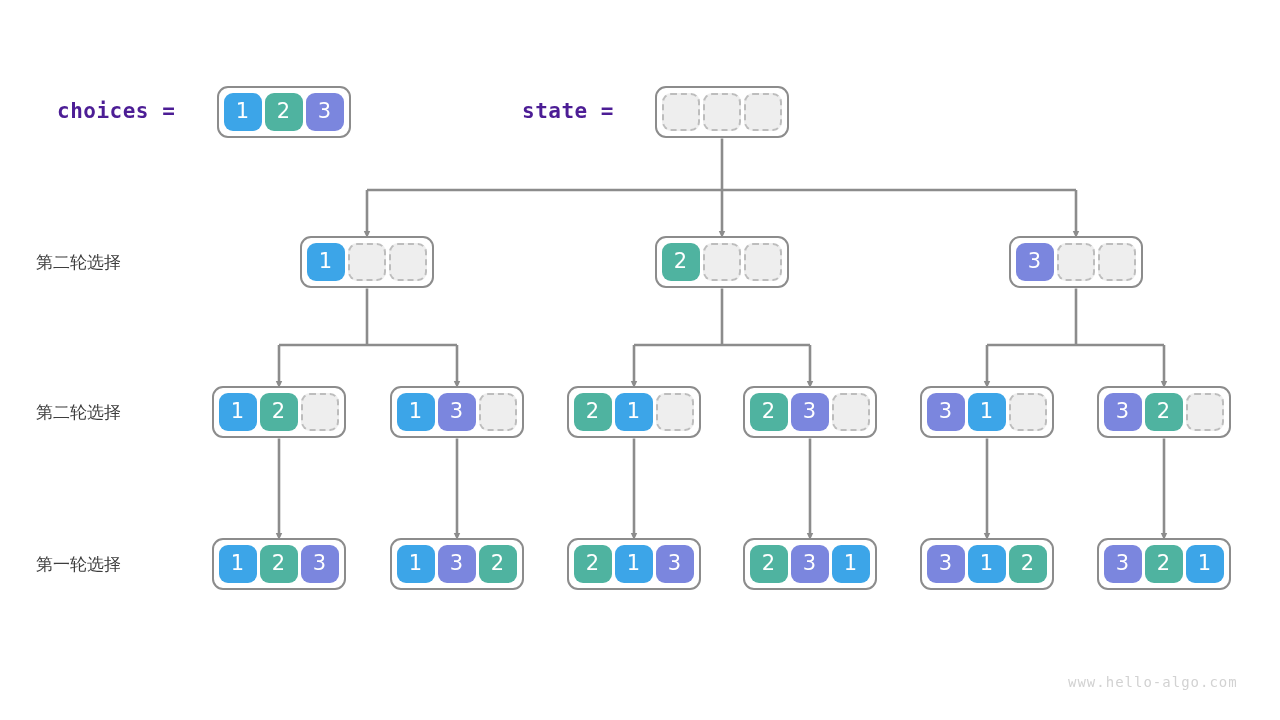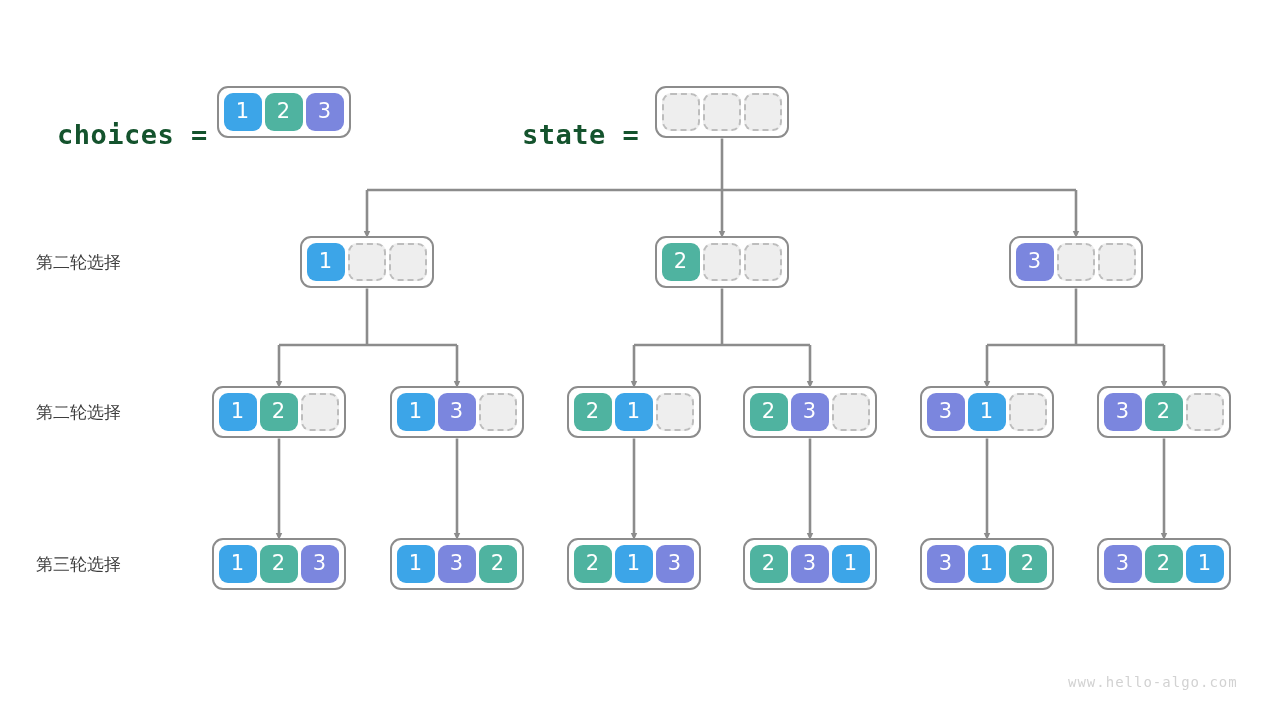--- a/index.html
+++ b/index.html
@@ -31,25 +31,24 @@
     height: 720px;
     z-index: 1;
   }
 
   
   .var-label {
     position: absolute;
     z-index: 3;
     font-family: "DejaVu Sans Mono", "Liberation Mono", monospace;
     font-weight: bold;
-    font-size: 27px;
-    color: #14532d;
+    font-size: 21px;
+    color: #4c1d95;
     white-space: nowrap;
     letter-spacing: 0.5px;
-    margin-top: 20px;
   }
 
   
   .row-label {
     position: absolute;
     z-index: 3;
     font-family: "DejaVu Sans", "Liberation Sans", sans-serif;
     font-size: 17px;
     color: #3d3d3d;
     white-space: nowrap;
@@ -139,21 +138,21 @@
   </svg>
 
   <div class="var-label" style="left:57px; top:99px;">choices =</div>
 
   <div class="var-label" style="left:522px; top:99px;">state =</div>
 
   <div class="row-label" style="left:36px; top:251px;">第二轮选择</div>
 
   <div class="row-label" style="left:36px; top:401px;">第二轮选择</div>
 
-  <div class="row-label" style="left:36px; top:553px;">第三轮选择</div>
+  <div class="row-label" style="left:36px; top:553px;">第一轮选择</div>
 
   <div id="node-layer">
       <div class="node" style="left: 216.5px; top: 85.5px; border-color: rgb(140, 140, 140);">
         <div class="cell" style="background: rgb(60, 165, 232);">1</div>
         <div class="cell" style="background: rgb(79, 179, 160);">2</div>
         <div class="cell" style="background: rgb(123, 134, 222);">3</div>
       </div>
       <div class="node" style="left: 654.5px; top: 85.5px; border-color: rgb(140, 140, 140);">
         <div class="cell empty" style="background: rgb(238, 238, 238); border-color: rgb(189, 189, 189);"></div>
         <div class="cell empty" style="background: rgb(238, 238, 238); border-color: rgb(189, 189, 189);"></div>

